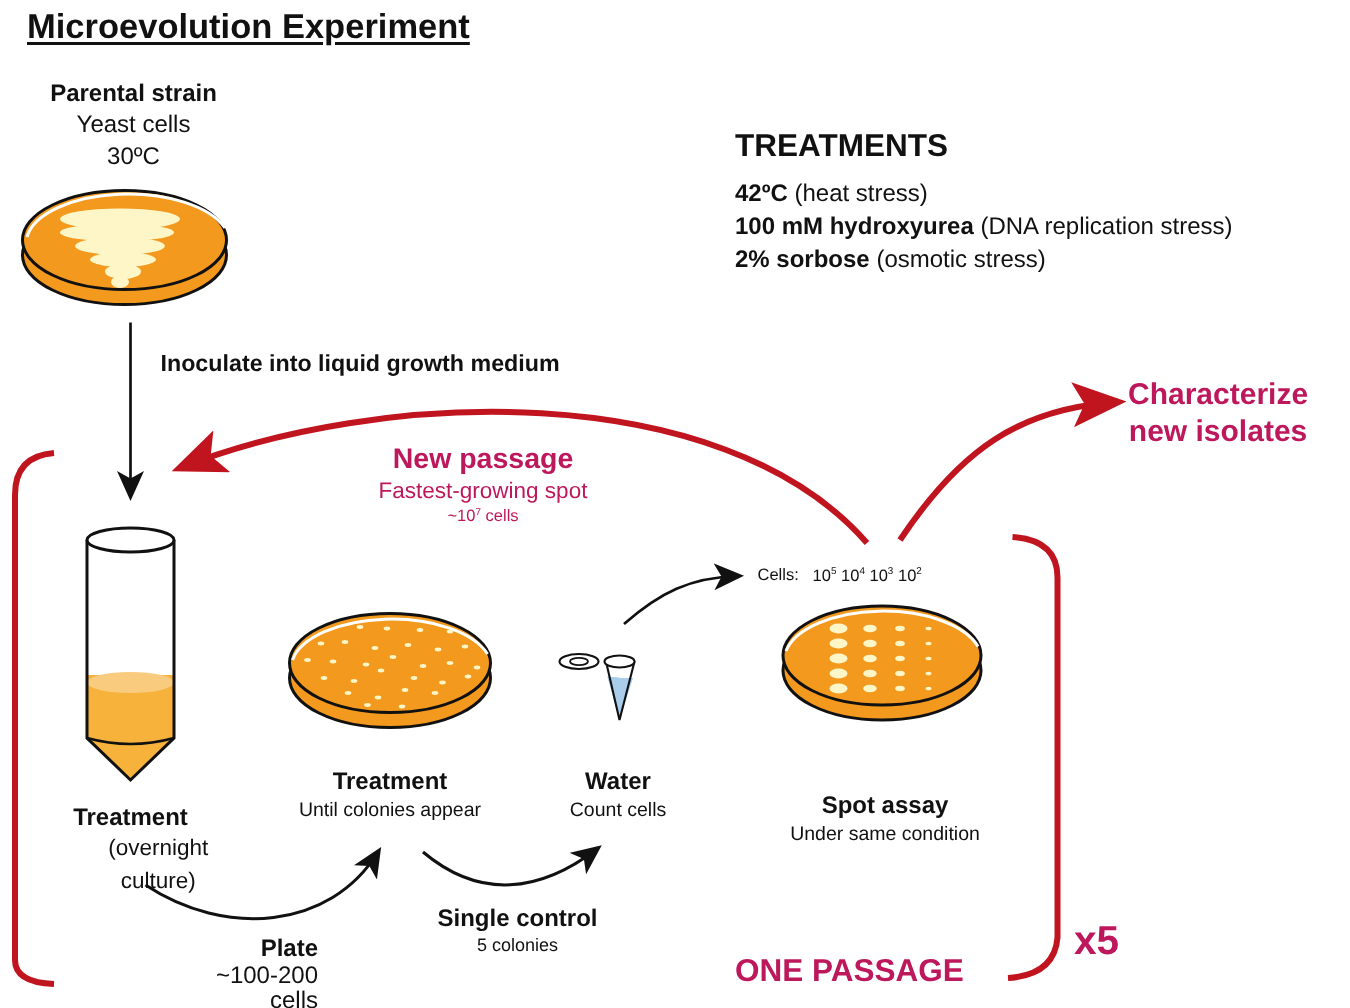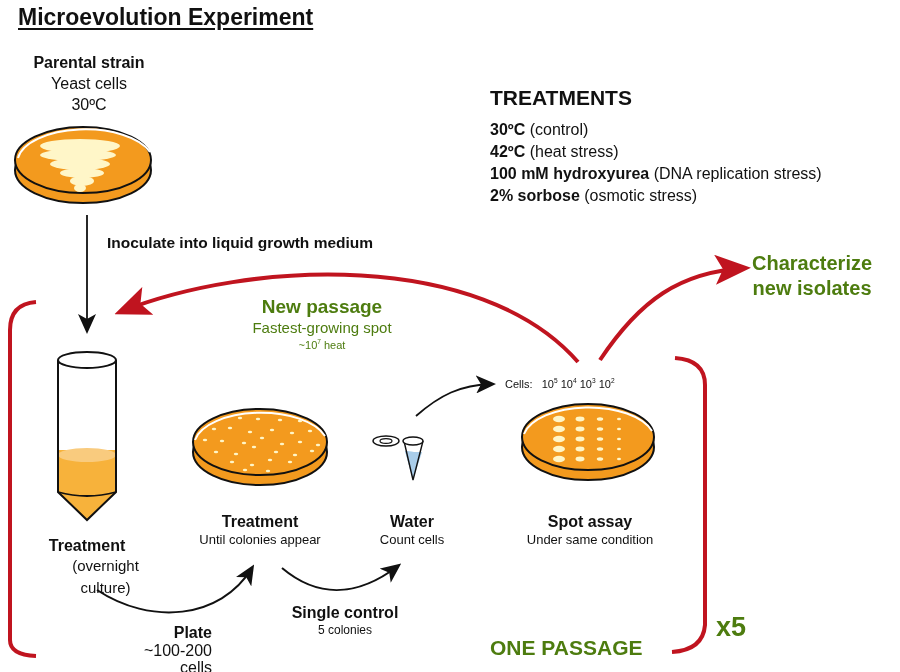--- a/index.html
+++ b/index.html
@@ -2,21 +2,21 @@
 <html><head>
 <meta charset="utf-8">
 <style>
   html, body { margin:0; padding:0; background:#ffffff; }
   body { width:900px; height:672px; position:relative; overflow:hidden;
          font-family:"Liberation Sans", sans-serif; color:#111; }
   .abs { position:absolute; }
   .title { left:18px; top:4px; font-size:23px; font-weight:bold; text-decoration:underline; text-underline-offset:3px; }
   .center { text-align:center; }
   .b { font-weight:bold; }
-  .red { color:#4d7c0f; }
+  .red { color:#be185d; }
   svg.canvas { position:absolute; left:0; top:0; }
   .treat-list div { font-size:16px; line-height:22px; }
   sup { font-size:0.6em; }
 </style>
 </head>
 <body>
 
 <svg class="canvas" width="900" height="672" viewBox="0 0 900 672">
   <defs>
     <marker id="ahBlack" markerWidth="10" markerHeight="10" refX="8" refY="5" orient="auto" markerUnits="userSpaceOnUse">
@@ -149,31 +149,30 @@
   <div class="b">Parental strain</div>
   <div>Yeast cells</div>
   <div>30ºC</div>
 </div>
 
 <div class="abs b" style="left:107px; top:234px; font-size:15.5px;">Inoculate into liquid growth medium</div>
 
 <div class="abs" style="left:490px; top:86px;">
   <div class="b" style="font-size:21px; margin-bottom:9px;">TREATMENTS</div>
   <div class="treat-list">
-    <div><b>30ºC</b> <span>(control)</span></div>
     <div><b>42ºC</b> <span>(heat stress)</span></div>
     <div><b>100 mM hydroxyurea</b> <span>(DNA replication stress)</span></div>
     <div><b>2% sorbose</b> <span>(osmotic stress)</span></div>
   </div>
 </div>
 
 <div class="abs center red" style="left:222px; top:296px; width:200px;">
   <div class="b" style="font-size:19px;">New passage</div>
   <div style="font-size:15px; line-height:20px;">Fastest-growing spot</div>
-  <div style="font-size:11px;"><span>~10</span><sup>7</sup><span> heat</span></div>
+  <div style="font-size:11px;"><span>~10</span><sup>7</sup><span> cells</span></div>
 </div>
 
 <div class="abs b red center" style="left:752px; top:251px; font-size:20px; line-height:25px;">
   <div>Characterize</div>
   <div>new isolates</div>
 </div>
 
 <div class="abs" style="left:505px; top:377px; font-size:11px;">
   <span>Cells:</span>&nbsp;&nbsp;
   <span><span>10</span><sup>5</sup></span>
@@ -191,21 +190,21 @@
   <div class="b" style="font-size:16px;">Treatment</div>
   <div style="font-size:13px; line-height:18px;">Until colonies appear</div>
 </div>
 
 <div class="abs center" style="left:362px; top:513px; width:100px;">
   <div class="b" style="font-size:16px;">Water</div>
   <div style="font-size:13px; line-height:18px;">Count cells</div>
 </div>
 
 <div class="abs center" style="left:510px; top:513px; width:160px;">
-  <div class="b" style="font-size:16px;">Spot assay</div>
+  <div class="b" style="font-size:16px;margin-top:16px;">Spot assay</div>
   <div style="font-size:13px; line-height:18px;">Under same condition</div>
 </div>
 
 <div class="abs center" style="left:112px; top:624px; width:100px;text-align:right;">
   <div class="b" style="font-size:16px;">Plate</div>
   <div style="font-size:16px; line-height:17px;">~100-200 cells</div>
 </div>
 
 <div class="abs center" style="left:270px; top:604px; width:150px;">
   <div class="b" style="font-size:16px;">Single control</div>

